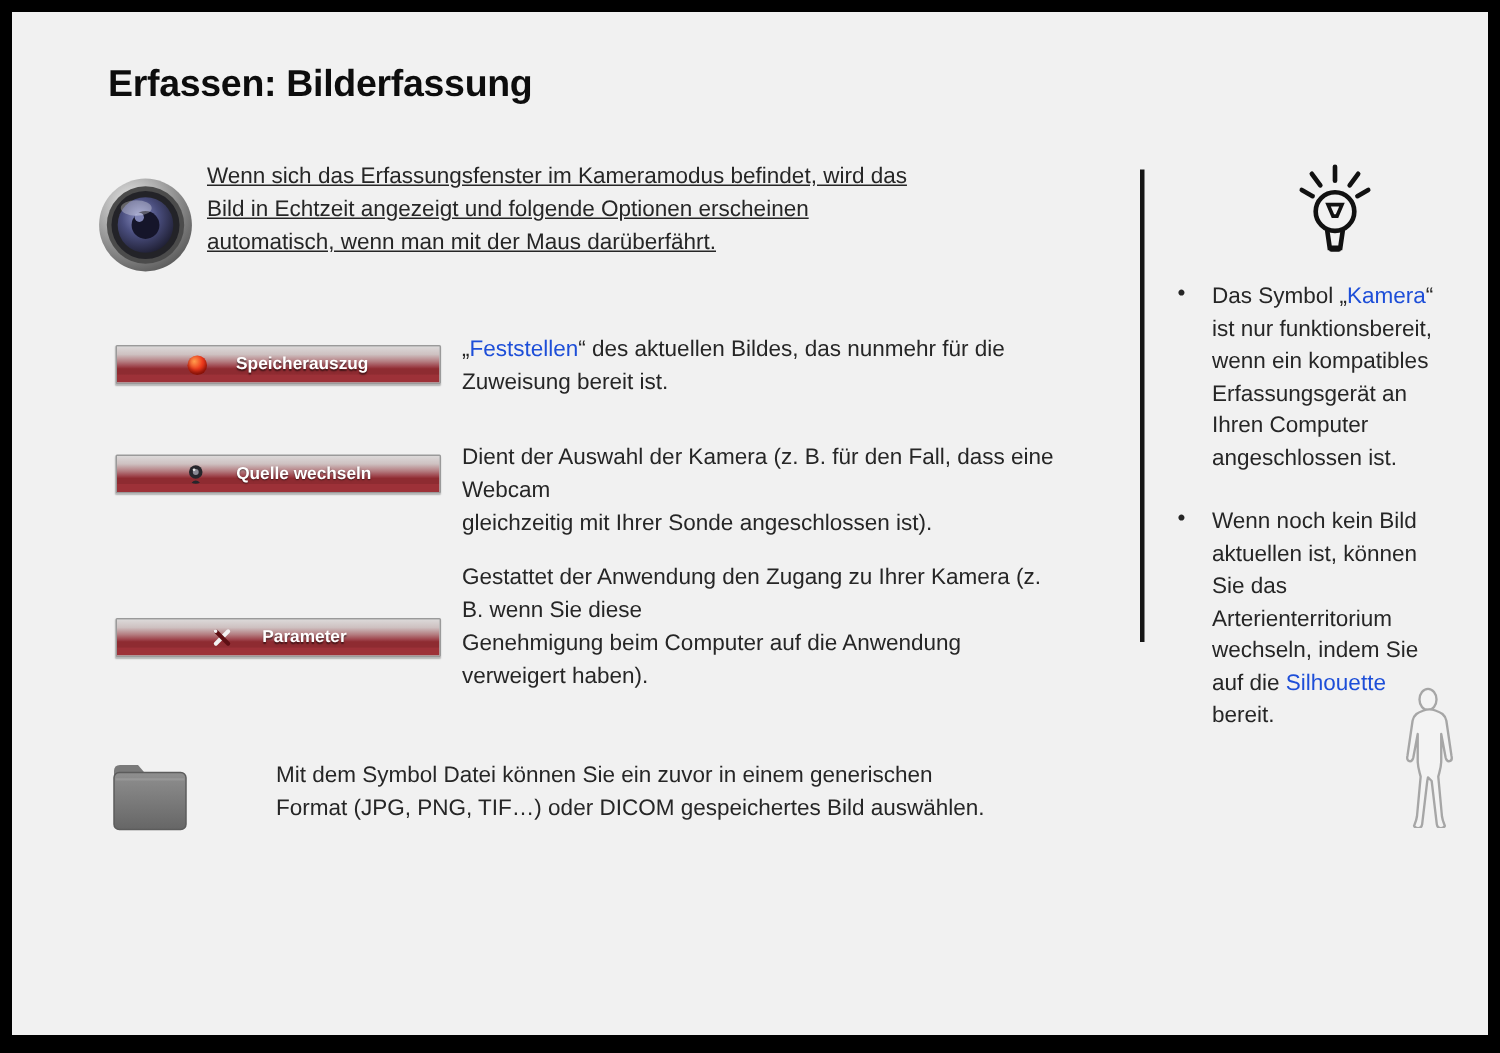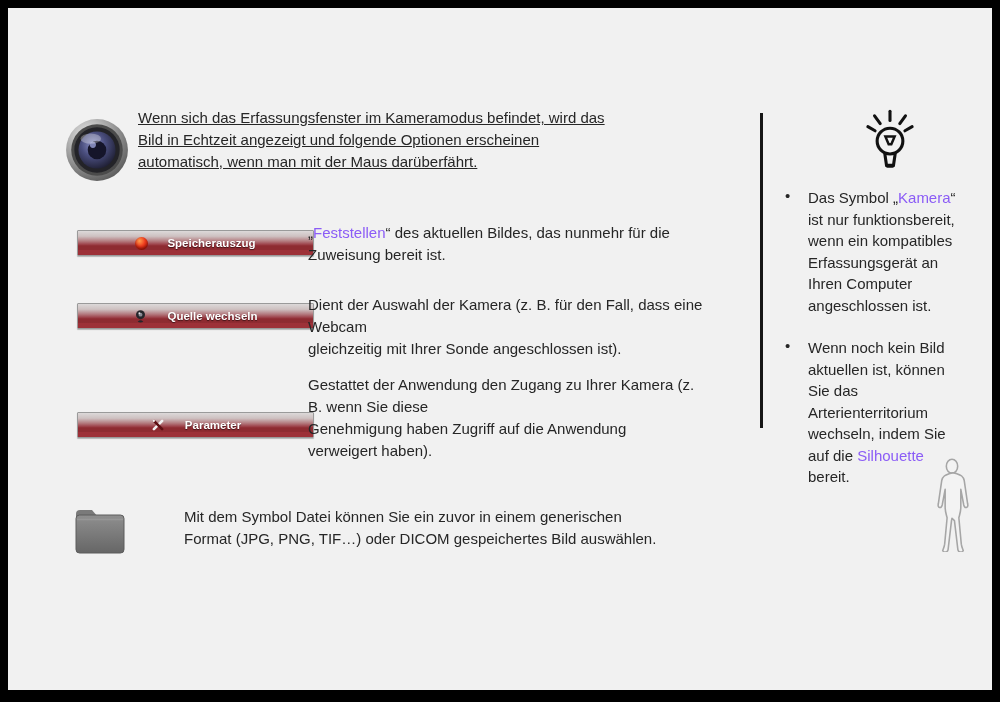--- a/index.html
+++ b/index.html
@@ -13,27 +13,27 @@
     font-family: "Liberation Sans", sans-serif;
     color: #262626;
     overflow: hidden;
   }
   .title {
     position: absolute; left: 64px; top: 34px;
     font-size: 25px; font-weight: bold; color: #0d0d0d;
     letter-spacing: -0.2px;
   }
   .text { font-size: 15px; line-height: 22px; white-space: pre-line; }
-  .red { color: #8b5cf6; }
+  .red { color: #1d4ed8; }
 
   .intro-icon { position: absolute; left: 56px; top: 109px; width: 66px; height: 66px; }
   .intro-text { position: absolute; left: 130px; top: 99px; width: 545px; text-decoration: underline; }
 
   .rbtn {
-    position: absolute; left: 69px; width: 237px; height: 26px;
+    position: absolute; left: 69px; width: 217px; height: 26px;
     display: flex; align-items: center; justify-content: center; gap: 19px;
     border: 1px solid #9a9a9a; border-radius: 1px;
     background: linear-gradient(180deg,#dcd9d9 0%,#cec1c1 22%,#b47c80 42%,#9d424a 56%,#8e2b31 62%,#8e2b31 77%,#9d3138 79%,#9d3138 100%);
     box-shadow: 0 1px 1px rgba(0,0,0,0.25);
     cursor: pointer;
   }
   .rbtn .blabel {
     color: #fff; font-size: 11.5px; font-weight: bold;
     text-shadow: 0 1px 1px rgba(0,0,0,0.55);
   }
@@ -59,20 +59,21 @@
   .bullet-text { position: absolute; left: 800px; width: 158px; font-size: 15px; line-height: 21.5px; }
   .bu1 { top: 179px; } .bu2 { top: 329px; }
 
   .silhouette-icon { position: absolute; left: 922px; top: 450px; width: 44px; height: 94px; }
 </style>
 </head>
 <body>
 
 <div class="page">
 
+  <h1 class="title">Erfassen: Bilderfassung</h1>
 
   <div class="intro-icon">
     <svg viewBox="0 0 64 64" width="66" height="66">
       <defs>
         <radialGradient id="lensOuter" cx="35%" cy="28%" r="80%">
           <stop offset="0%" stop-color="#ececec"></stop>
             <stop offset="55%" stop-color="#9a9a9a"></stop>
             <stop offset="100%" stop-color="#565656"></stop>
         </radialGradient>
         <radialGradient id="lensGlass" cx="40%" cy="35%" r="72%">
@@ -121,21 +122,21 @@
       <svg class="bicon-svg" viewBox="0 0 18 18" width="16" height="16">
         <rect x="7.5" y="1" width="3" height="16" rx="1.4" fill="#f2f2f2" transform="rotate(45 9 9)"></rect>
         <rect x="7.5" y="1" width="3" height="16" rx="1.4" fill="#5e1014" transform="rotate(-45 9 9)"></rect>
         <circle cx="4.2" cy="4.2" r="1.4" fill="#f2f2f2"></circle>
       </svg>
     </span>
     <span class="blabel">Parameter</span>
   </div>
   <p class="text desc d3">Gestattet der Anwendung den Zugang zu Ihrer Kamera (z.
 B. wenn Sie diese
-Genehmigung haben Zugriff auf die Anwendung
+Genehmigung beim Computer auf die Anwendung
 verweigert haben).</p>
 
   <div class="folder-icon">
     <svg viewBox="0 0 64 64" width="64" height="64">
       <defs>
         <linearGradient id="foldG" x1="0" y1="0" x2="0" y2="1">
           <stop offset="0%" stop-color="#8f8f8f"></stop>
             <stop offset="100%" stop-color="#666666"></stop>
         </linearGradient>
       </defs>

